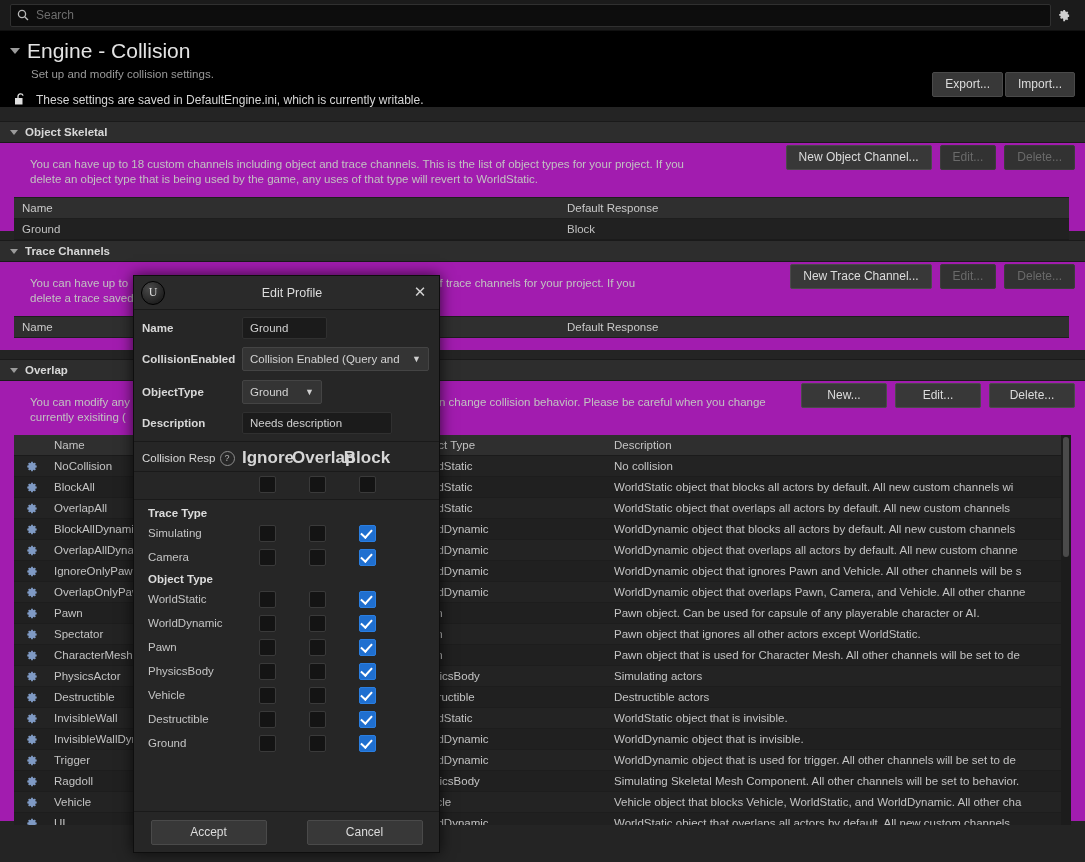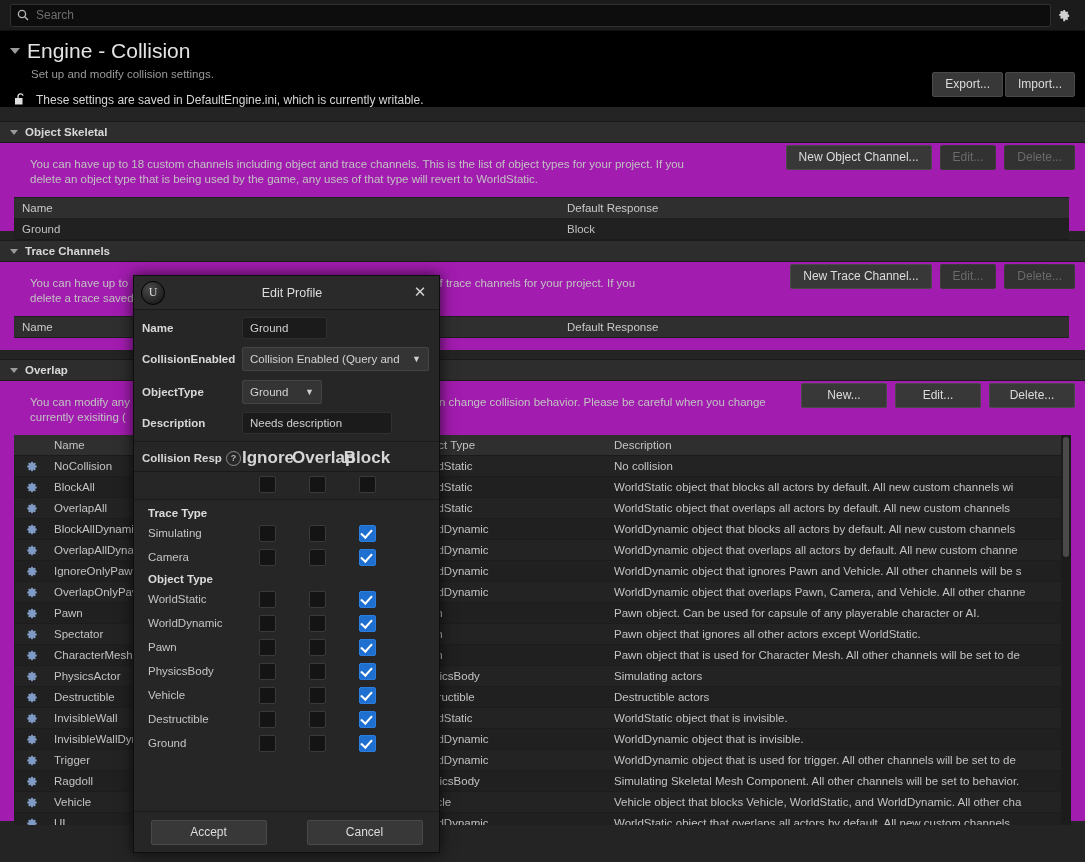--- a/index.html
+++ b/index.html
@@ -76,21 +76,21 @@
            justify-content:center;color:#d2d2d2;font-size:15px;cursor:pointer;}
   .m-body{padding:0;flex:1;overflow:hidden;}
   .frow{display:flex;align-items:center;height:28px;padding:0 8px;}
   .flabel{width:100px;flex:0 0 100px;color:#d8d8d8;font-size:11.5px;font-weight:bold;}
   .finput{background:#1b1b1b;border:1px solid #303030;border-radius:2px;color:#d0d0d0;font-size:11.5px;
           padding:4px 7px;box-sizing:border-box;}
   .fselect{background:#343434;border:1px solid #444;border-radius:2px;color:#d2d2d2;font-size:11.5px;
            padding:5px 7px;display:flex;align-items:center;justify-content:space-between;box-sizing:border-box;cursor:pointer;}
   .chev{margin-left:8px;font-size:9px;color:#cfcfcf;}
   .cr-head{display:flex;align-items:center;height:26px;padding:0 8px;border-bottom:1px solid #1a1a1a;}
-  .cr-title{width:100px;flex:0 0 100px;color:#d8d8d8;font-size:11.5px;font-weight:bold;display:flex;align-items:center;overflow:hidden;white-space:nowrap;}
+  .cr-title{width:100px;flex:0 0 100px;color:#d8d8d8;font-size:11.5px;font-weight:normal;display:flex;align-items:center;overflow:hidden;white-space:nowrap;}
   .help{width:13px;height:13px;border:1px solid #8d8d8d;border-radius:50%;color:#b5b5b5;font-size:9px;
         display:flex;align-items:center;justify-content:center;margin-left:4px;flex:0 0 13px;}
   .colhdr{width:50px;flex:0 0 50px;text-align:center;color:#d6d6d6;font-size:17px;font-weight:bold;}
   .cbrow{display:flex;align-items:center;height:24px;padding:0 8px;}
   .cbrow .rlabel{width:100px;flex:0 0 100px;color:#c4c4c4;font-size:11.5px;padding-left:6px;box-sizing:border-box;}
   .cbcell{width:50px;flex:0 0 50px;display:flex;align-items:center;justify-content:center;}
   .cb{width:15px;height:15px;background:#141414;border:1px solid #3a3a3a;border-radius:2px;cursor:pointer;}
   .cb.on{background:#1f6fd0;border-color:#2a7ee0;position:relative;}
   .cb.on:after{content:"";position:absolute;left:3px;top:1px;width:5px;height:9px;border:solid #fff;
                border-width:0 2px 2px 0;transform:rotate(42deg);}

